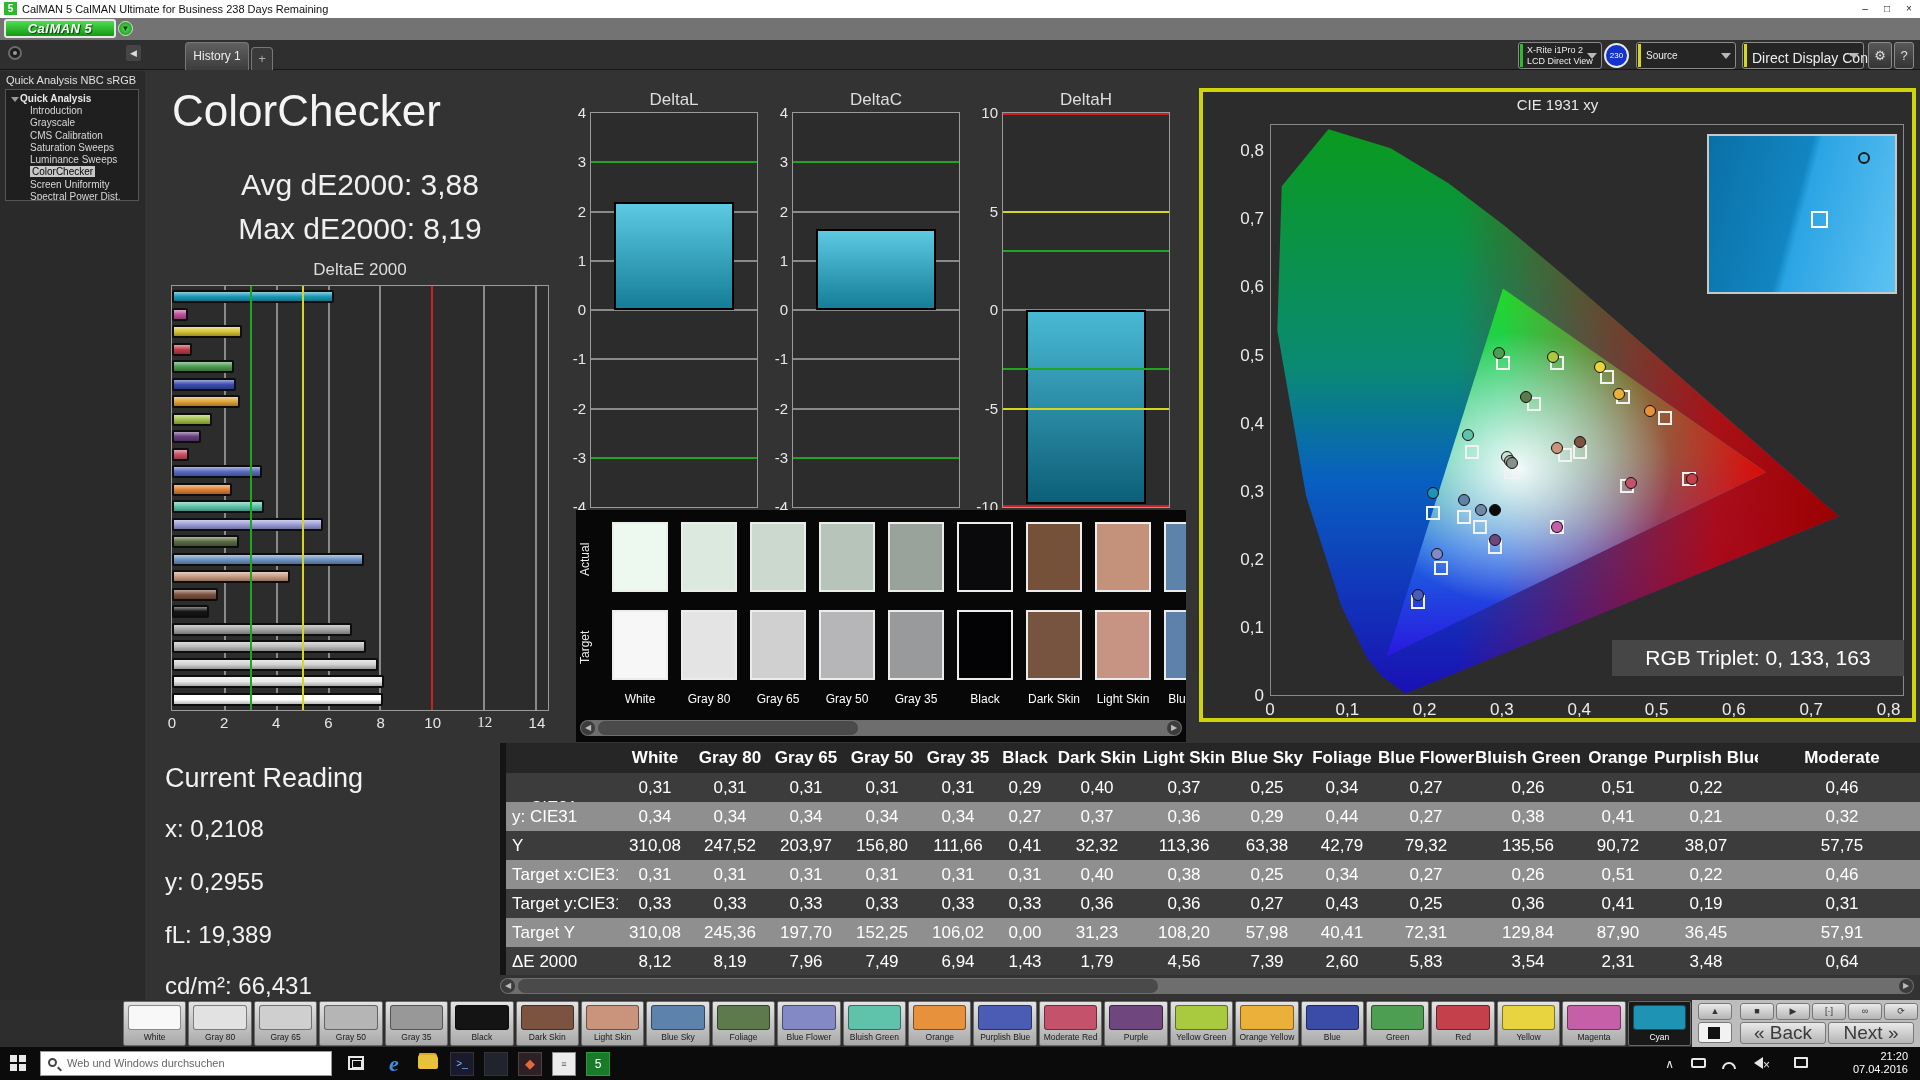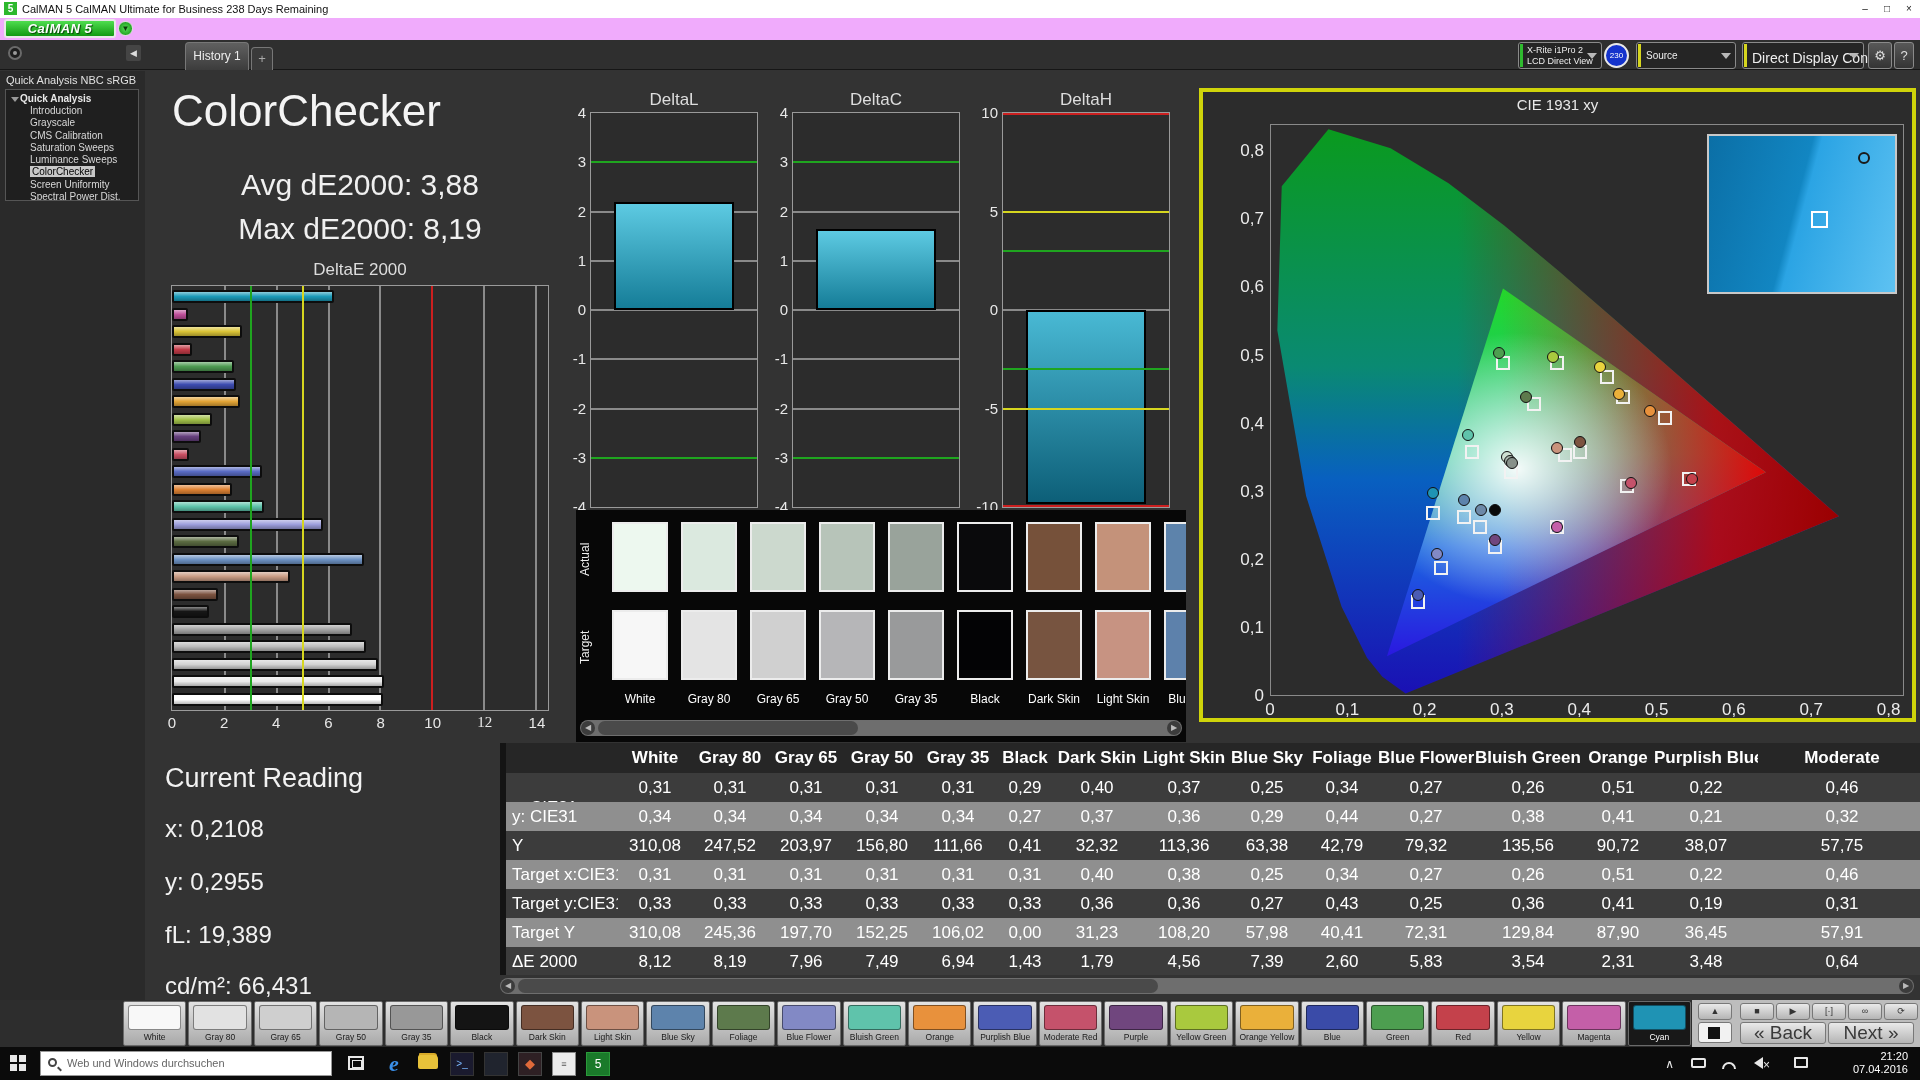--- a/index.html
+++ b/index.html
@@ -7,21 +7,21 @@
   .abs { position:absolute; }
   #page { position:relative; width:1920px; height:1080px; background:#333333; }
 
   
   #titlebar { left:0; top:0; width:1920px; height:18px; background:#fff; color:#111; font-size:11px; line-height:18px; }
   #titlebar .appicon { position:absolute; left:4px; top:2px; width:13px; height:13px; background:#2db82d; color:#fff; font-size:10px; font-weight:bold; text-align:center; line-height:13px; }
   #titlebar .ttext { position:absolute; left:22px; top:0; white-space:nowrap; }
   .winctl { position:absolute; top:0; width:22px; text-align:center; color:#222; font-size:10px; cursor:default; }
 
   
-  #logobar { left:0; top:18px; width:1920px; height:26px; background:#f0abfc; }
+  #logobar { left:0; top:18px; width:1920px; height:26px; background:#737373; }
   #calmanlogo { position:absolute; left:4px; top:1px; width:112px; height:19px; background:linear-gradient(#4fdd4f,#129a12); border:2px solid #e8e8e8; border-radius:3px; color:#fff; font-weight:bold; font-style:italic; font-size:13px; text-align:center; line-height:15px; letter-spacing:.5px; text-shadow:1px 1px 1px #064006; }
   #logodrop { position:absolute; left:118px; top:3px; width:15px; height:15px; border-radius:50%; background:radial-gradient(#5ae05a,#0f8a0f); border:1px solid #dedede; color:#0c3a0c; font-size:8px; text-align:center; line-height:14px; }
 
   
   #toolbar { left:0; top:40px; width:1920px; height:30px; background:#2f2f2f; border-bottom:1px solid #161616; }
   #radiobtn { position:absolute; left:8px; top:6px; width:14px; height:14px; border-radius:50%; background:#1d1d1d; border:2px solid #6a6a6a; }
   #radiobtn::after { content:""; position:absolute; left:3px; top:3px; width:4px; height:4px; border-radius:50%; background:#9a9a9a; }
   #collapse-left { position:absolute; left:126px; top:5px; width:15px; height:16px; background:#454545; border-radius:2px; color:#ddd; font-size:9px; text-align:center; line-height:16px; }
   .tab { position:absolute; top:2px; height:28px; background:linear-gradient(#606060,#3c3c3c); border:1px solid #777; border-bottom:none; border-radius:4px 4px 0 0; color:#eee; font-size:12px; text-align:center; }
   #tab-add { background:#3a3a3a; color:#aaa; font-size:13px; }
@@ -421,20 +421,21 @@
         <div class="pt-c" style="left: 224.22px; top: 415.381px; background: rgb(112, 70, 126);"></div>
         <div class="pt-c" style="left: 166.232px; top: 429px; background: rgb(130, 137, 197);"></div>
         <div class="pt-c" style="left: 146.902px; top: 469.857px; background: rgb(75, 92, 180);"></div>
         <div class="pt-c" style="left: 286.073px; top: 401.762px; background: rgb(196, 95, 168);"></div>
       </div>
   </div>
   <div class="abs" id="cie-inset">
     <div id="inset-circle"></div>
     <div id="inset-square"></div>
   </div>
+  <div class="abs" id="rgb-triplet">RGB Triplet: 0, 133, 163</div>
   <div id="cie-axes">
       <div class="abs cietickx" style="left: 1270px;">0</div>
       <div class="abs cietickx" style="left: 1347.32px;">0,1</div>
       <div class="abs cietickx" style="left: 1424.63px;">0,2</div>
       <div class="abs cietickx" style="left: 1501.95px;">0,3</div>
       <div class="abs cietickx" style="left: 1579.27px;">0,4</div>
       <div class="abs cietickx" style="left: 1656.59px;">0,5</div>
       <div class="abs cietickx" style="left: 1733.9px;">0,6</div>
       <div class="abs cietickx" style="left: 1811.22px;">0,7</div>
       <div class="abs cietickx" style="left: 1888.54px;">0,8</div>

